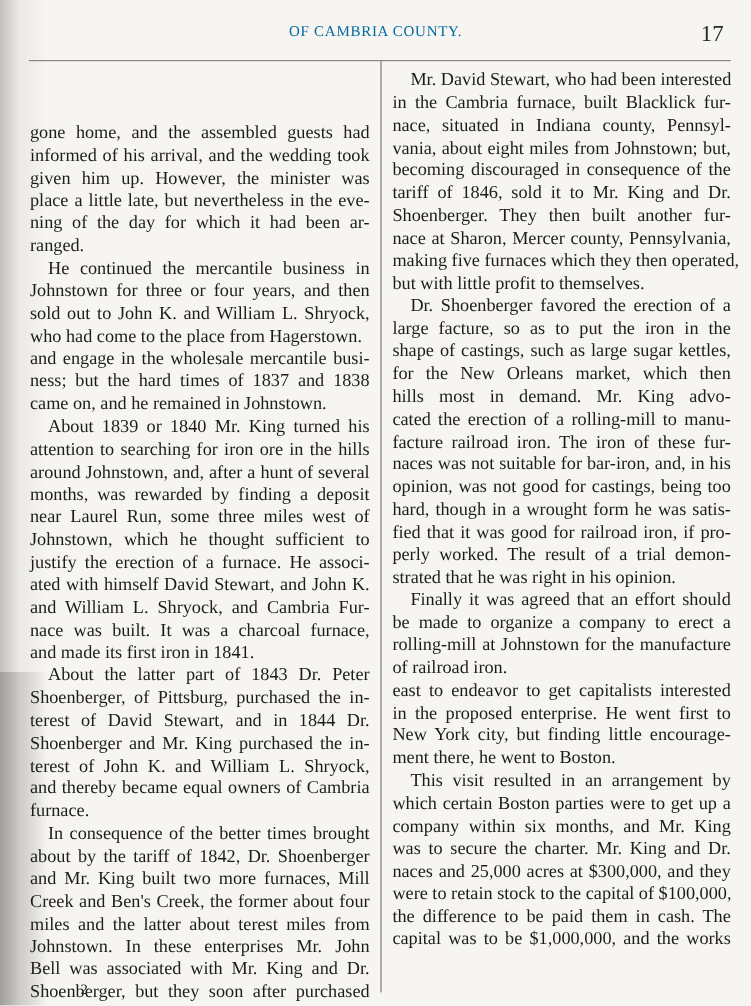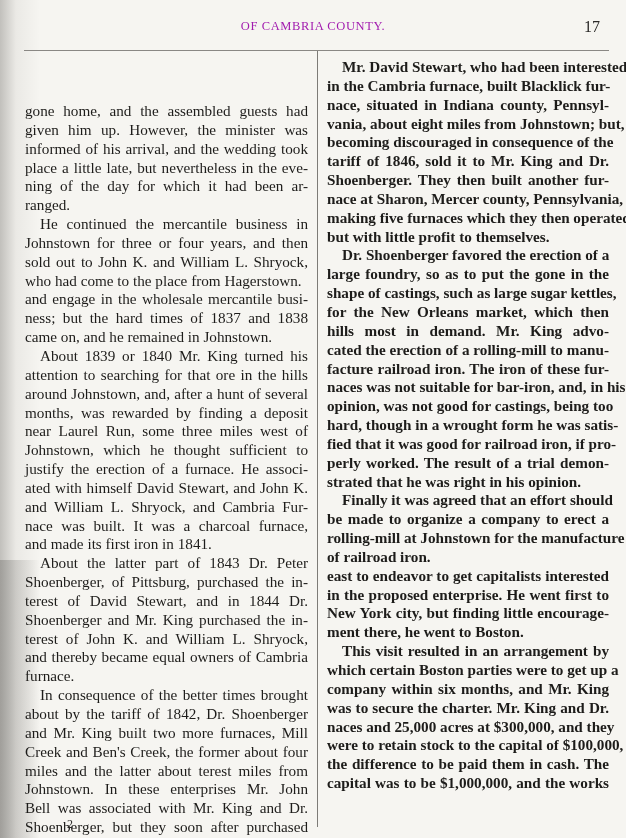--- a/index.html
+++ b/index.html
@@ -14,36 +14,36 @@
     background: linear-gradient(to right, rgba(150,148,144,0.55) 0%, rgba(200,198,194,0.25) 40%, rgba(246,245,241,0) 100%);
     pointer-events: none;
   }
   .page-shade-bottom {
     position: absolute; left: 0; top: 560px; width: 40px; height: 278px;
     background: linear-gradient(to right, rgba(120,118,114,0.45) 0%, rgba(246,245,241,0) 100%);
     pointer-events: none;
   }
   .running-head {
     position: absolute; top: 19px; left: 0; width: 626px; text-align: center;
-    font-size: 12.5px; letter-spacing: 0.6px; color: #a21caf;
+    font-size: 12.5px; letter-spacing: 0.6px; color: #0369a1;
   }
   .page-number {
-    position: absolute; top: 18px; left: 584px; font-size: 16px; color: #2a2927;
+    position: absolute; top: 18px; left: 584px; font-size: 19px; color: #2a2927;
   }
   .head-rule {
     position: absolute; top: 50px; left: 24px; width: 585px; height: 1px; background: #8a8884;
   }
   .col-divider {
     position: absolute; top: 51px; left: 317px; width: 1px; height: 776px; background: #7d7b77;
   }
   .column {
     position: absolute; top: 58px; font-size: 15.2px; line-height: 18.85px;
   }
   .col-left { left: 25px; width: 283px; margin-top: 44px; }
-  .col-right { left: 327px; width: 282px; font-weight: bold; }
+  .col-right { left: 327px; width: 282px; }
   .line {
     display: block; white-space: nowrap; text-align: justify; text-align-last: justify;
     height: 18.85px; overflow: visible;
   }
   .line.last { text-align-last: left; }
   .line.indent { padding-left: 15px; }
   .footer-sig {
     position: absolute; top: 817px; left: 67px; font-size: 12px; color: #2a2927;
   }
 </style>
@@ -53,34 +53,34 @@
 <div class="page-shade"></div>
 <div class="page-shade-bottom"></div>
 
 <div class="running-head">OF CAMBRIA COUNTY.</div>
 <div class="page-number">17</div>
 <div class="head-rule"></div>
 <div class="col-divider"></div>
 
 <div class="column col-left" id="col-left">
     <span class="line">gone home, and the assembled guests had</span>
+    <span class="line">informed of his arrival, and the wedding took</span>
     <span class="line">given him up.  However, the minister was</span>
-    <span class="line">informed of his arrival, and the wedding took</span>
     <span class="line">place a little late, but nevertheless in the eve-</span>
     <span class="line">ning of the day for which it had been ar-</span>
     <span class="line last">ranged.</span>
     <span class="line indent">He continued the mercantile business in</span>
     <span class="line">Johnstown for three or four years, and then</span>
     <span class="line">sold out to John K. and William L. Shryock,</span>
     <span class="line last">who had come to the place from Hagerstown.</span>
     <span class="line">and engage in the wholesale mercantile busi-</span>
     <span class="line">ness; but the hard times of 1837 and 1838</span>
     <span class="line last">came on, and he remained in Johnstown.</span>
     <span class="line indent">About 1839 or 1840 Mr. King turned his</span>
-    <span class="line">attention to searching for that ore in the hills</span>
+    <span class="line">attention to searching for iron ore in the hills</span>
     <span class="line">around Johnstown, and, after a hunt of several</span>
     <span class="line">months, was rewarded by finding a deposit</span>
     <span class="line">near Laurel Run, some three miles west of</span>
     <span class="line">Johnstown, which he thought sufficient to</span>
     <span class="line">justify the erection of a furnace.  He associ-</span>
     <span class="line">ated with himself David Stewart, and John K.</span>
     <span class="line">and William L. Shryock, and Cambria Fur-</span>
     <span class="line">nace was built.  It was a charcoal furnace,</span>
     <span class="line last">and made its first iron in 1841.</span>
     <span class="line indent">About the latter part of 1843 Dr. Peter</span>
@@ -105,21 +105,21 @@
     <span class="line">in the Cambria furnace, built Blacklick fur-</span>
     <span class="line">nace, situated in Indiana county, Pennsyl-</span>
     <span class="line">vania, about eight miles from Johnstown; but,</span>
     <span class="line">becoming discouraged in consequence of the</span>
     <span class="line">tariff of 1846, sold it to Mr. King and Dr.</span>
     <span class="line">Shoenberger.  They then built another fur-</span>
     <span class="line">nace at Sharon, Mercer county, Pennsylvania,</span>
     <span class="line">making five furnaces which they then operated,</span>
     <span class="line last">but with little profit to themselves.</span>
     <span class="line indent">Dr. Shoenberger favored the erection of a</span>
-    <span class="line">large foundry, so as to put the gone in the</span>
+    <span class="line">large facture, so as to put the iron in the</span>
     <span class="line">shape of castings, such as large sugar kettles,</span>
     <span class="line">for the New Orleans market, which then</span>
     <span class="line">hills most in demand.  Mr. King advo-</span>
     <span class="line">cated the erection of a rolling-mill to manu-</span>
     <span class="line">facture railroad iron.  The iron of these fur-</span>
     <span class="line">naces was not suitable for bar-iron, and, in his</span>
     <span class="line">opinion, was not good for castings, being too</span>
     <span class="line">hard, though in a wrought form he was satis-</span>
     <span class="line">fied that it was good for railroad iron, if pro-</span>
     <span class="line">perly worked.  The result of a trial demon-</span>

